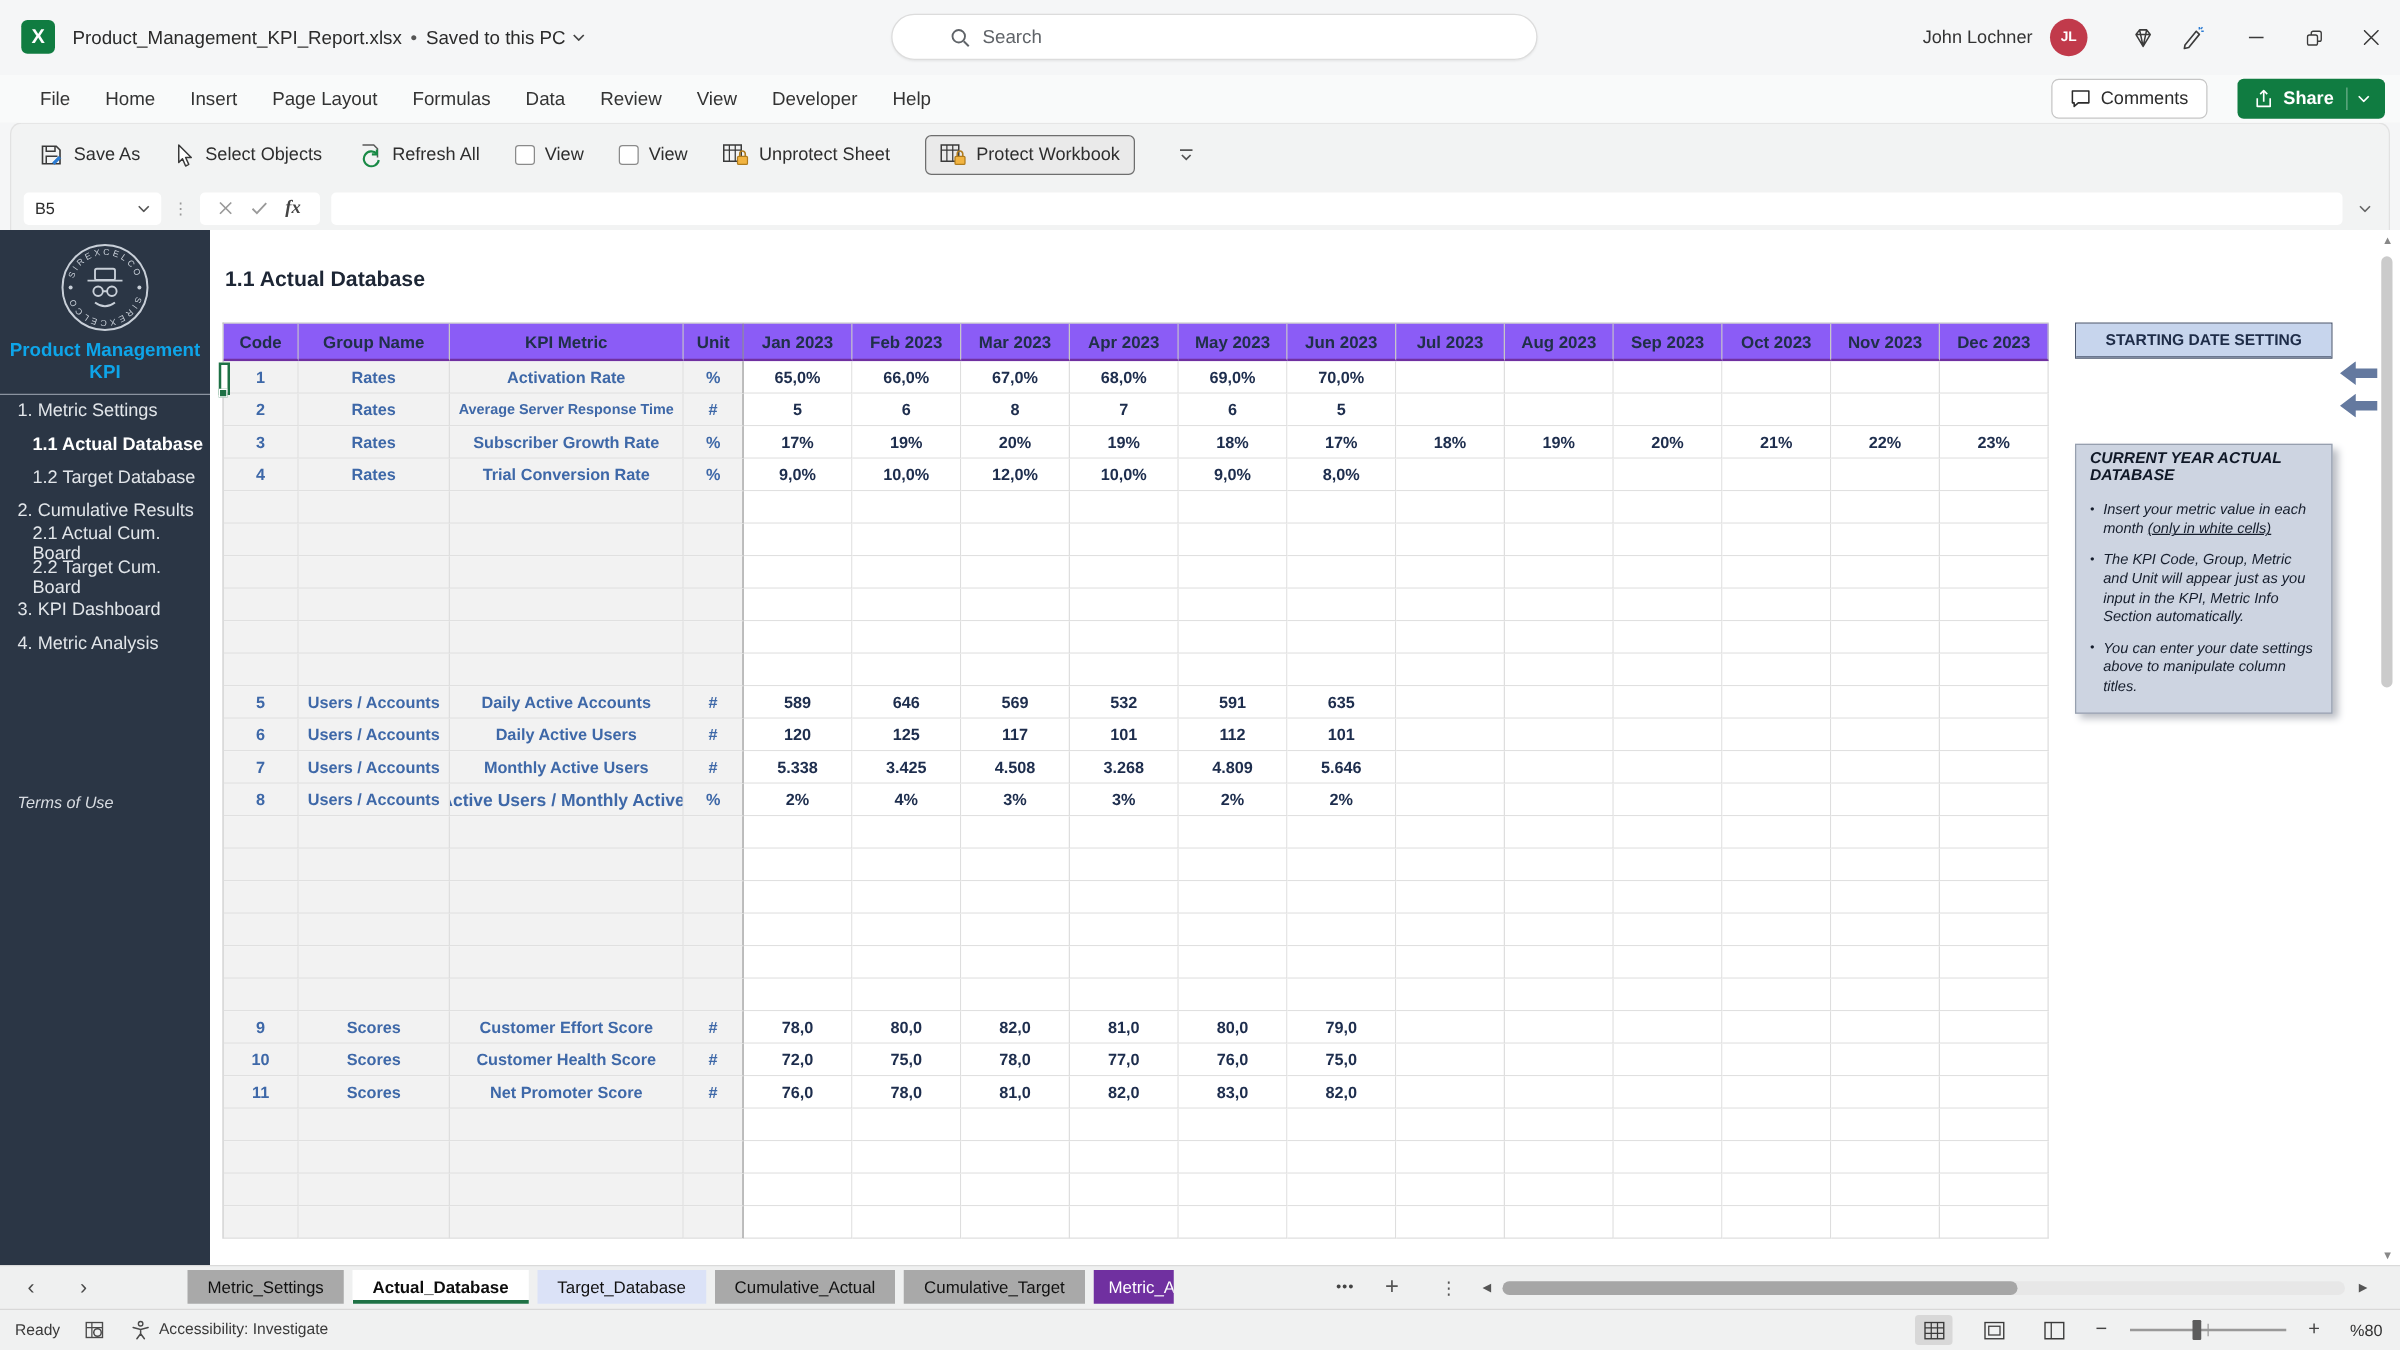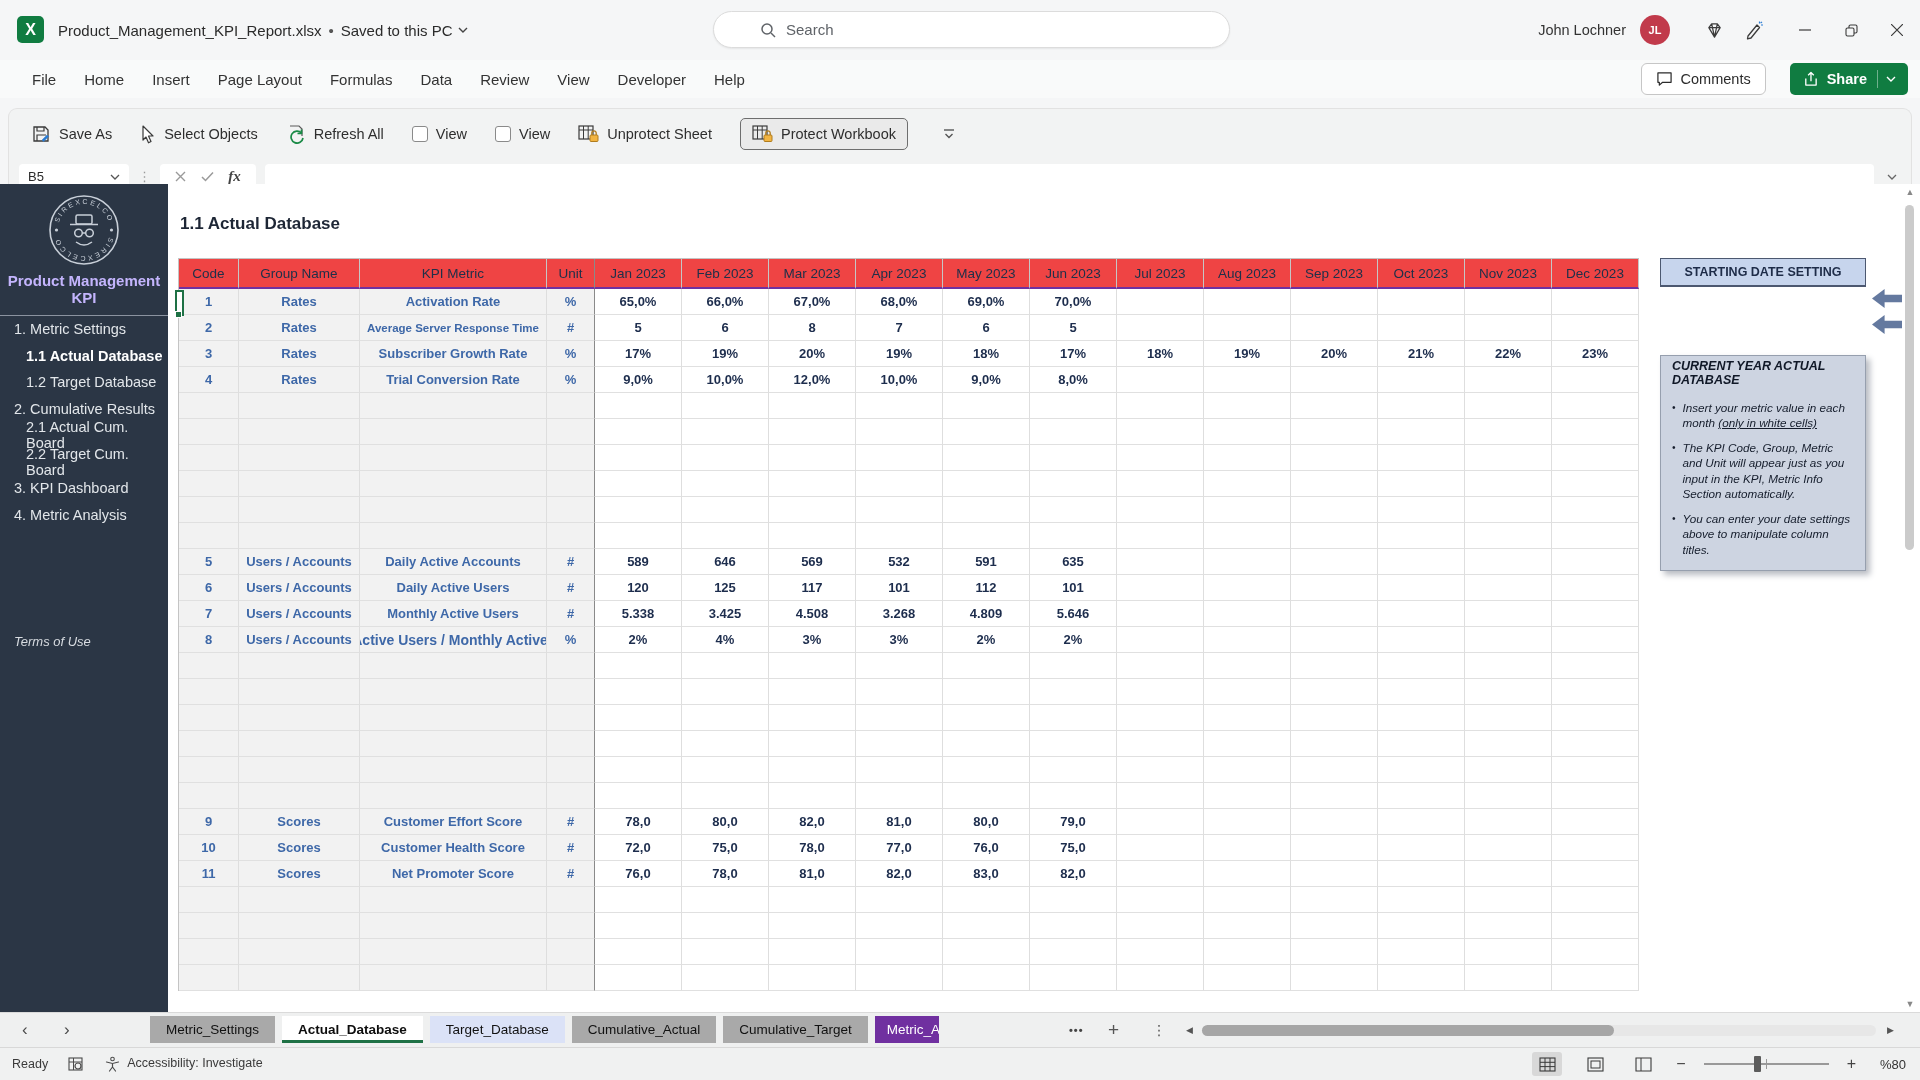--- a/index.html
+++ b/index.html
@@ -31,59 +31,59 @@
   #ribbon-tabs { position:absolute; left:18px; top:0; height:38px; display:flex; align-items:center; }
   .rtab { padding:0 14px; font-size:15px; color:#333; height:38px; display:flex; align-items:center; cursor:pointer; }
   .ribbon-right { position:absolute; right:12px; top:3px; height:32px; display:flex; gap:24px; }
   .comments-btn { display:flex; align-items:center; gap:8px; border:1px solid #c6c6c6; background:#fff; border-radius:6px;
                   padding:0 14px; font-size:14.5px; color:#2b2b2b; cursor:pointer; }
   .share-btn { display:flex; align-items:center; gap:8px; border:none; background:#107c41; border-radius:5px;
                padding:0 12px; font-size:14.5px; font-weight:600; color:#fff; cursor:pointer; }
   .share-btn .sep { width:1px; height:18px; background:rgba(255,255,255,.4); margin-left:2px; }
 
   
-  .panel { position:absolute; top:108px; left:8px; right:8px; height:90px; background:#f2f3f3;
+  .panel { position:absolute; top:98px; left:8px; right:8px; height:90px; background:#f2f3f3;
            border:1px solid #e2e2e2; border-bottom:1px solid #d5d5d5; border-radius:9px 9px 0 0;text-align:center; }
   .toolbar { height:50px; display:flex; align-items:center; padding-left:22px; gap:28px; }
   .titem { display:flex; align-items:center; gap:8px; font-size:14.5px; color:#2e2e2e; cursor:pointer; }
   .cbx { width:16px; height:16px; background:#fff; border:1px solid #8a8a8a; border-radius:3px; }
   .protect-chip { display:flex; align-items:center; gap:8px; border:1px solid #6e6e6e; background:#eaeaea;
                   border-radius:5px; padding:5px 11px; font-size:14.5px; color:#2e2e2e; cursor:pointer; }
   .qat-overflow { margin-left:6px; display:flex; flex-direction:column; align-items:center; cursor:pointer; }
   .formula-row { height:35px; display:flex; align-items:center; padding:0 10px; gap:9px; }
   .name-box { width:110px; height:26px; background:#fff; border-radius:4px; display:flex; align-items:center;
               padding:0 9px; font-size:13px; color:#2b2b2b; justify-content:space-between; cursor:pointer; }
   .kebab { color:#9a9a9a; font-size:13px; letter-spacing:0; }
   .fx-chip { width:96px; height:26px; background:#fff; border-radius:4px; display:flex; align-items:center; justify-content:space-around; padding:0 8px; }
   .fx { font-family:"Liberation Serif", serif; font-style:italic; font-weight:bold; font-size:15px; color:#444; }
   .formula-input { flex:1; height:26px; background:#fff; border-radius:4px; }
   .fb-chev { color:#666; margin:0 4px; }
 
   
   .main { position:absolute; top:184px; left:0; right:0; bottom:68px; background:#fff; }
   .sidebar { position:absolute; left:0; top:0; width:168px; height:100%; background:#2b3645; color:#e8ebef; }
   .logo-wrap { margin:10px auto 6px; width:72px; height:72px; }
-  .sb-title { text-align:center; font-size:15px; font-weight:bold; color:#c4b5fd; padding:0 6px; }
+  .sb-title { text-align:center; font-size:15px; font-weight:bold; color:#0ea5e9; padding:0 6px; }
   .sb-div { border-top:1px solid #8b93a0; margin-top:9px; }
   #side-nav { }
   .nav-item { height:26.5px; display:flex; align-items:center; padding-left:14px; font-size:14.5px; color:#e2e6ea; cursor:pointer; }
   .nav-item.lvl1 { padding-left:26px; }
   .nav-item.active { font-weight:bold; color:#fff; }
   .terms { position:absolute; top:450px; left:14px; font-size:13px; font-style:italic; color:#d8dce1; cursor:pointer; }
 
   .sheet { position:absolute; left:168px; top:0; right:0; height:100%; background:#fff; }
   .sheet-title { position:absolute; left:12px; top:30px; font-size:17px; font-weight:bold; color:#1d2635; }
 
   
   .kpi-table { position:absolute; left:10px; top:74px; display:grid;
                grid-template-columns:60px 121px 187px 48px repeat(12, 87px);
                grid-template-rows:30px; grid-auto-rows:26px;
                border-left:1px solid #c4c4c4; border-top:1px solid #c4c4c4; }
   .kpi-table > div { display:flex; align-items:center; justify-content:center; overflow:hidden; white-space:nowrap; }
-  .th { background:#ef4444; color:#203049; font-weight:normal; font-size:13.5px;
+  .th { background:#8b5cf6; color:#203049; font-weight:bold; font-size:13.5px;
         border-right:1px solid #c6c6c6; border-bottom:2.5px solid #7030a0; }
   .cf { background:#f2f2f2; color:#3e68a8; font-weight:bold; font-size:13px;
         border-right:1px solid #dedede; border-bottom:1px solid #e0e0e0; }
   .cf.small { font-size:11.5px; }
   .cf.tiny { font-size:14px; }
   .cv { background:#fff; color:#1d2d4d; font-weight:600; font-size:13px;
         border-right:1px solid #dedede; border-bottom:1px solid #e0e0e0; }
   .kpi-table .sep { border-right:1.5px solid #8a8a8a; }
   .sel-marker { position:absolute; left:7px; top:106px; width:9px; height:26px; border:2px solid #1e7145; background:#fff; z-index:4; }
   .sel-marker::after { content:""; position:absolute; left:-2px; bottom:-4px; width:5px; height:5px; background:#1e7145; border:1px solid #fff; }

